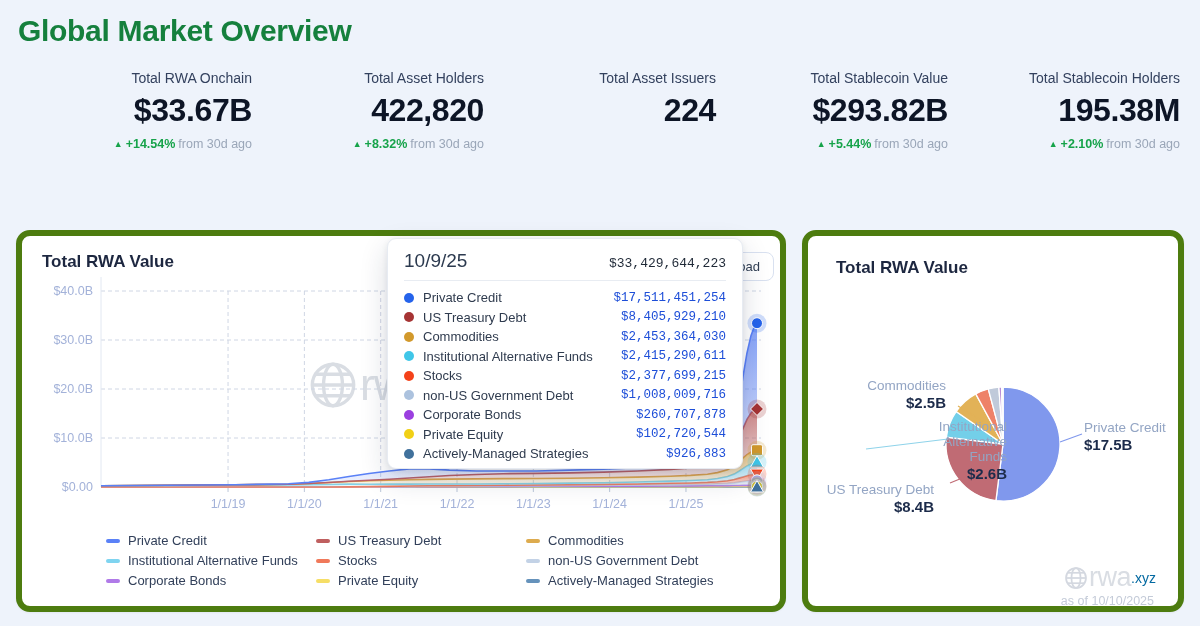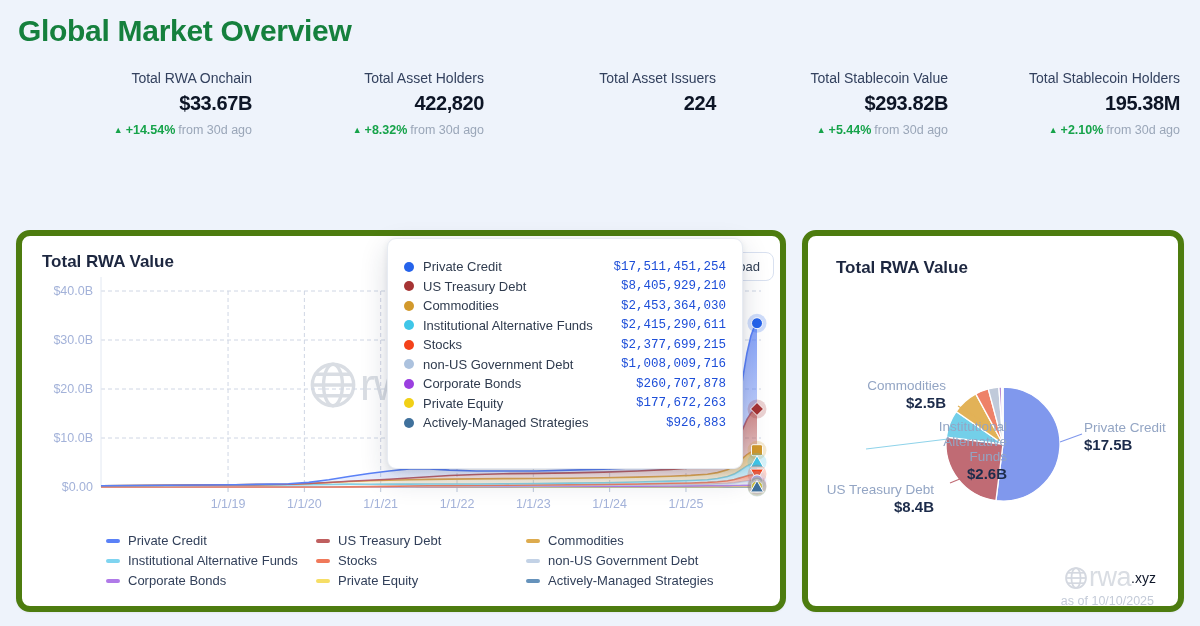--- a/index.html
+++ b/index.html
@@ -10,21 +10,21 @@
   
   .hdr { padding:14px 20px 0 18px; }
   .hdr h1 { font-size:30px; font-weight:700; color:#15803d; letter-spacing:-0.3px; }
   .hdr .sub { margin-top:9px; font-size:13.5px; line-height:1.55; color:#44536e; max-width:740px; }
   .chain-ic { font-size:12px; color:#5a6b85; }
 
   
   .stats { display:flex; padding:0 20px; margin-top:22px;text-align:right; }
   .stat { width:236px; }
   .stat-label { font-size:14px; color:#33415e; font-weight:400; }
-  .stat-value { font-size:20px; font-weight:700; color:#0d1526; margin-top:6px; letter-spacing:-0.4px; }
+  .stat-value { font-size:32px; font-weight:700; color:#0d1526; margin-top:6px; letter-spacing:-0.4px; }
   .stat-delta { margin-top:8px; font-size:12.5px; }
   .stat-delta .tri { color:#16a34a; font-size:9px; vertical-align:1px; }
   .stat-delta .pct { color:#16a34a; font-weight:700; margin-left:3px; }
   .stat-delta .since { color:#9aa6b8; margin-left:3px; }
 
   
   .cards { position:absolute; left:0; top:230px; width:1200px; }
   .card { position:absolute; background:#fff; border:6px solid #4d7c0f; border-radius:14px;
           box-shadow:0 1px 2px rgba(20,30,60,.05); }
   .chart-card { left:16px; top:0; width:770px; height:382px; }
@@ -36,21 +36,21 @@
   .dl-btn { position:absolute; left:666px; top:16px; z-index:1; width:86px; height:29px;
             background:#fff; border:1px solid #d9e1f0; border-radius:8px; font-size:13px;
             color:#334155; font-family:"Liberation Sans", sans-serif; cursor:pointer; text-align:center; }
 
   .chart-svg, .pie-svg { position:absolute; left:0; top:0; pointer-events:none; }
 
   
   .wm { position:absolute; display:flex; align-items:center; z-index:0; }
   .wm-line { left:284px; top:122px; }
   .wm-txt { font-size:44px; color:#d9dde3; font-weight:400; letter-spacing:-1px; }
-  .wm-xyz { font-size:22px; color:#0f172a; }
+  .wm-xyz { font-size:22px; color:#0369a1; }
   .wm-pie { right:22px; top:326px; }
   .wm-pie .wm-txt { font-size:27px; letter-spacing:-0.5px; }
   .wm-pie .wm-xyz { font-size:14px; }
   .asof { position:absolute; right:24px; top:358px; font-size:12.5px; color:#c4cbd8; }
 
   
   .legend { position:absolute; left:84px; top:297px; display:grid; z-index:2;
             grid-template-columns:210px 210px 225px; row-gap:5px; }
   .lg-item { display:flex; align-items:center; font-size:13px; color:#32405a; height:15px; }
   .lg-sw { width:14px; height:4px; border-radius:2px; margin-right:8px; flex:none; }
@@ -278,20 +278,24 @@
             <span class="lg-sw" style="background:#f6de66"></span>
             <span>Private Equity</span>
           </div>
           <div class="lg-item">
             <span class="lg-sw" style="background:#6592bb"></span>
             <span>Actively-Managed Strategies</span>
           </div>
         </div>
 
       <div class="tooltip">
+        <div class="tt-head">
+          <span class="tt-date">10/9/25</span>
+          <span class="tt-total">$33,429,644,223</span>
+        </div>
         <div class="tt-rows" id="tt-rows">
             <div class="tt-row">
               <span class="tt-dot" style="background:#2563eb"></span>
     <span class="tt-lbl">Private Credit</span>
               <span class="tt-val">$17,511,451,254</span>
             </div>
             <div class="tt-row">
               <span class="tt-dot" style="background:#a63434"></span>
     <span class="tt-lbl">US Treasury Debt</span>
               <span class="tt-val">$8,405,929,210</span>
@@ -317,21 +321,21 @@
               <span class="tt-val">$1,008,009,716</span>
             </div>
             <div class="tt-row">
               <span class="tt-dot" style="background:#9b3fe0"></span>
     <span class="tt-lbl">Corporate Bonds</span>
               <span class="tt-val">$260,707,878</span>
             </div>
             <div class="tt-row">
               <span class="tt-dot" style="background:#f1d016"></span>
     <span class="tt-lbl">Private Equity</span>
-              <span class="tt-val">$177,672,263</span>
+              <span class="tt-val">$102,720,544</span>
             </div>
             <div class="tt-row">
               <span class="tt-dot" style="background:#40719c"></span>
     <span class="tt-lbl">Actively-Managed Strategies</span>
               <span class="tt-val">$926,883</span>
             </div>
           </div>
       </div>
     </div>
 

